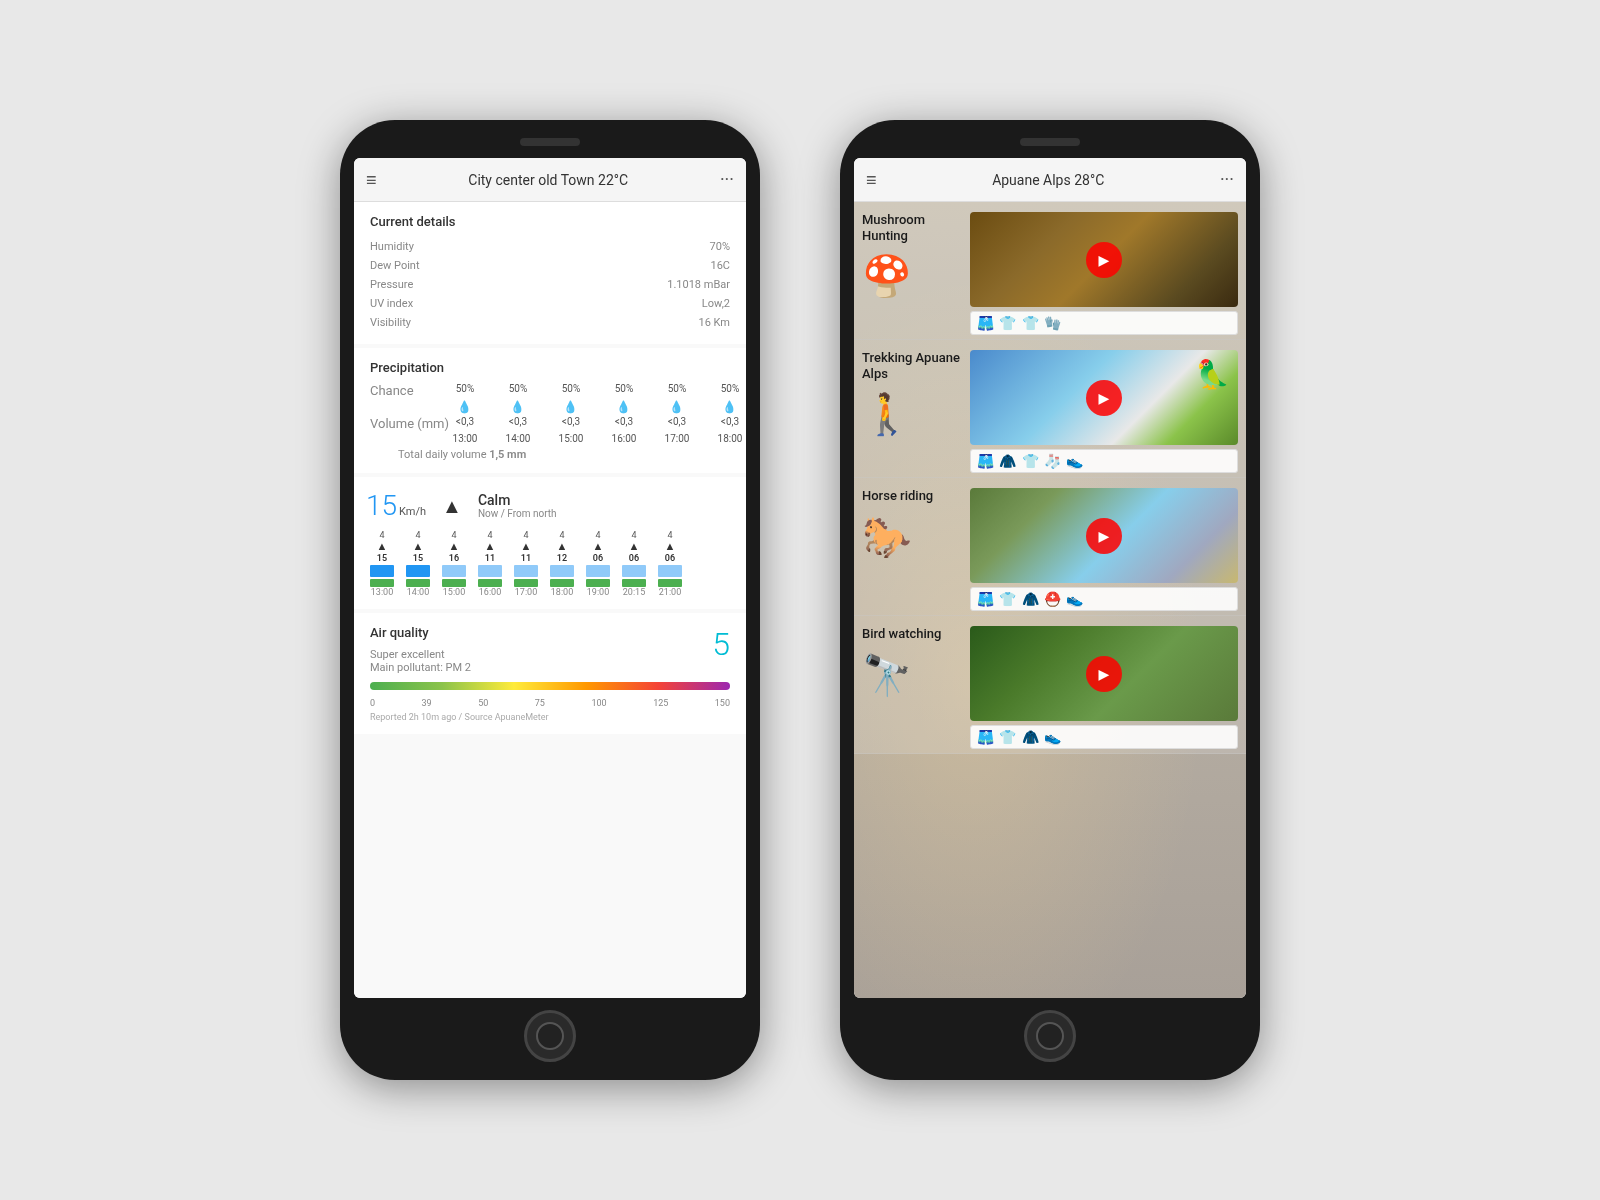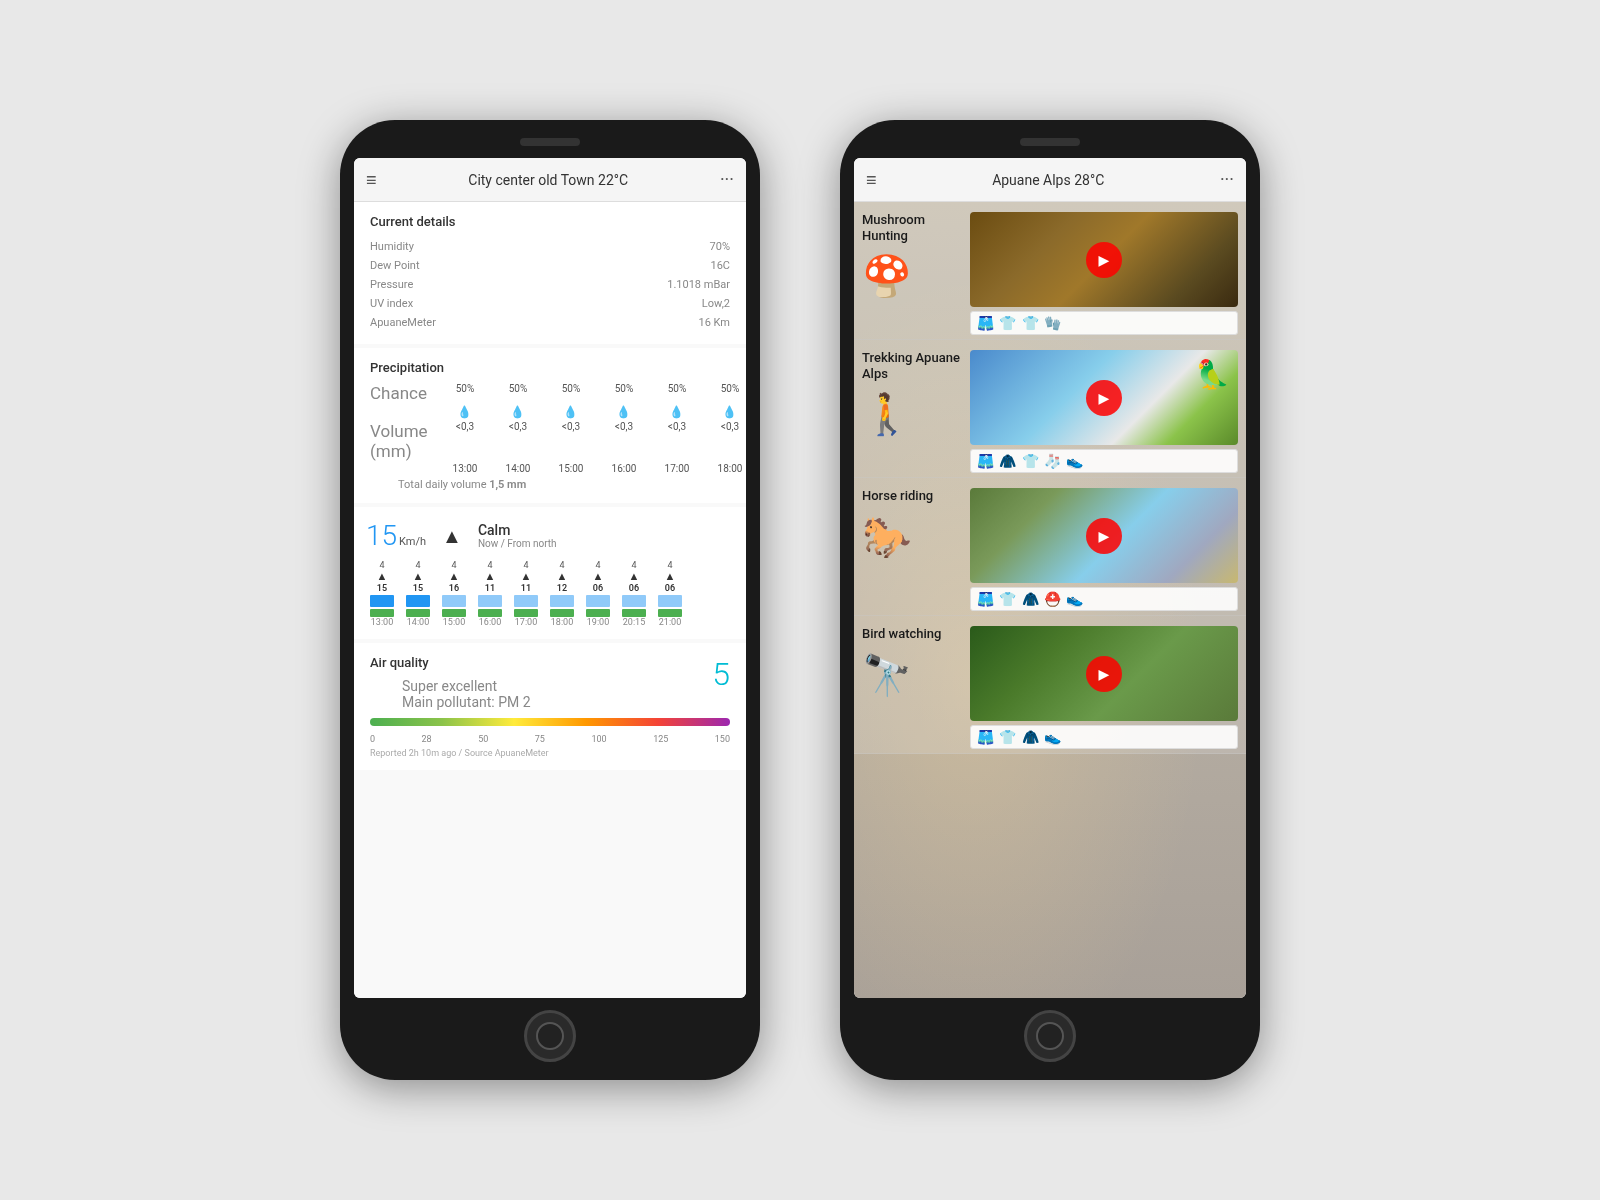--- a/index.html
+++ b/index.html
@@ -159,21 +159,21 @@
       color: #888;
     }
 
     
     .precip-section {
       background: #fff;
       margin-bottom: 4px;
       padding: 12px 16px;
     }
     .precip-label {
-      font-size: 17px;
+      font-size: 13px;
       color: #888;
       width: 80px;
       flex-shrink: 0;
     }
     .precip-values {
       display: flex;
       gap: 23px;
     }
     .precip-col {
       display: flex;
@@ -279,23 +279,22 @@
       margin-bottom: 4px;
       padding: 12px 16px;
     }
     .aq-score {
       color: #00BCD4;
       font-size: 32px;
       font-weight: 300;
       float: right;
     }
     .aq-desc {
-      font-size: 14px;
-      color: #888;
-      margin-left: 32px;
+      font-size: 11px;
+      color: #888;
     }
     .aq-bar {
       height: 8px;
       border-radius: 4px;
       background: linear-gradient(to right, #4CAF50 0%, #8BC34A 20%, #FFEB3B 40%, #FF9800 60%, #F44336 80%, #9C27B0 100%);
       margin: 8px 0;
       position: relative;
     }
     .aq-scale {
       display: flex;
@@ -400,21 +399,21 @@
         </div>
         <div class="detail-row">
           <span class="detail-label">Pressure</span>
           <span class="detail-value">1.1018 mBar</span>
         </div>
         <div class="detail-row">
           <span class="detail-label">UV index</span>
           <span class="detail-value">Low,2</span>
         </div>
         <div class="detail-row">
-          <span class="detail-label">ApuaneMeter</span>
+          <span class="detail-label">Visibility</span>
           <span class="detail-value">16 Km</span>
         </div>
       </div>
 
       <div class="precip-section">
         <div class="section-title">Precipitation</div>
         <div style="display:flex; margin-bottom:2px;">
           <span class="precip-label">Chance</span>
           <div class="precip-values">
             <span class="precip-col">50%</span>
@@ -558,21 +557,21 @@
           <div>
             <div class="section-title">Air quality</div>
             <div class="aq-desc">Super excellent</div>
             <div class="aq-desc">Main pollutant: PM 2</div>
           </div>
           <span class="aq-score">5</span>
         </div>
         <div class="aq-bar"></div>
         <div class="aq-scale">
           <span>0</span>
-          <span>28</span>
+          <span>39</span>
           <span>50</span>
           <span>75</span>
           <span>100</span>
           <span>125</span>
           <span>150</span>
         </div>
         <div class="aq-reported">Reported 2h 10m ago / Source ApuaneMeter</div>
       </div>
 
     </div>

